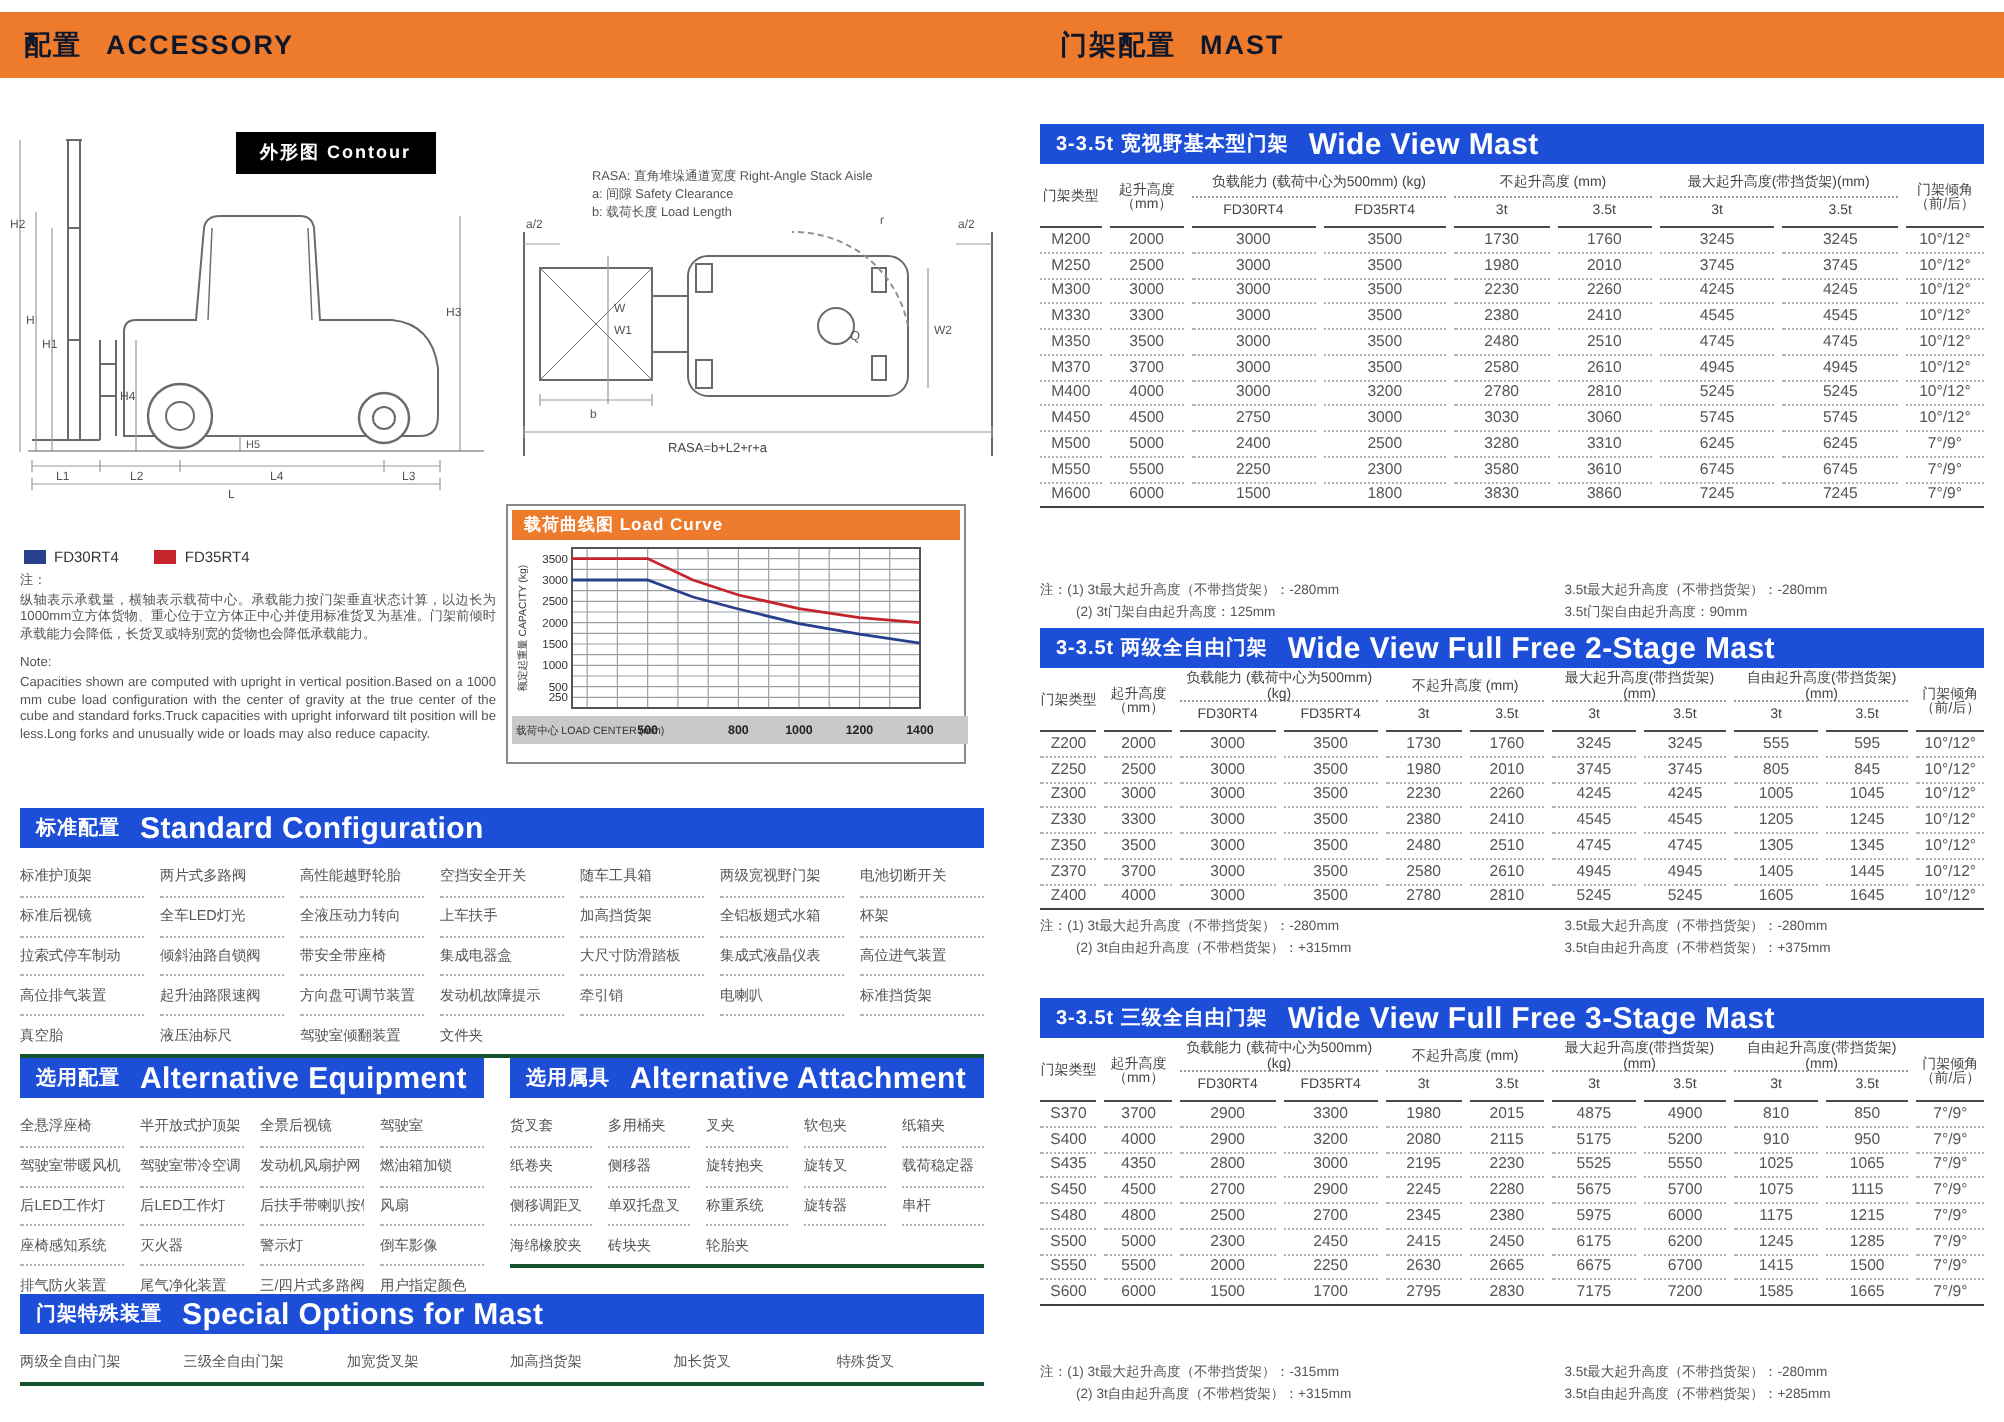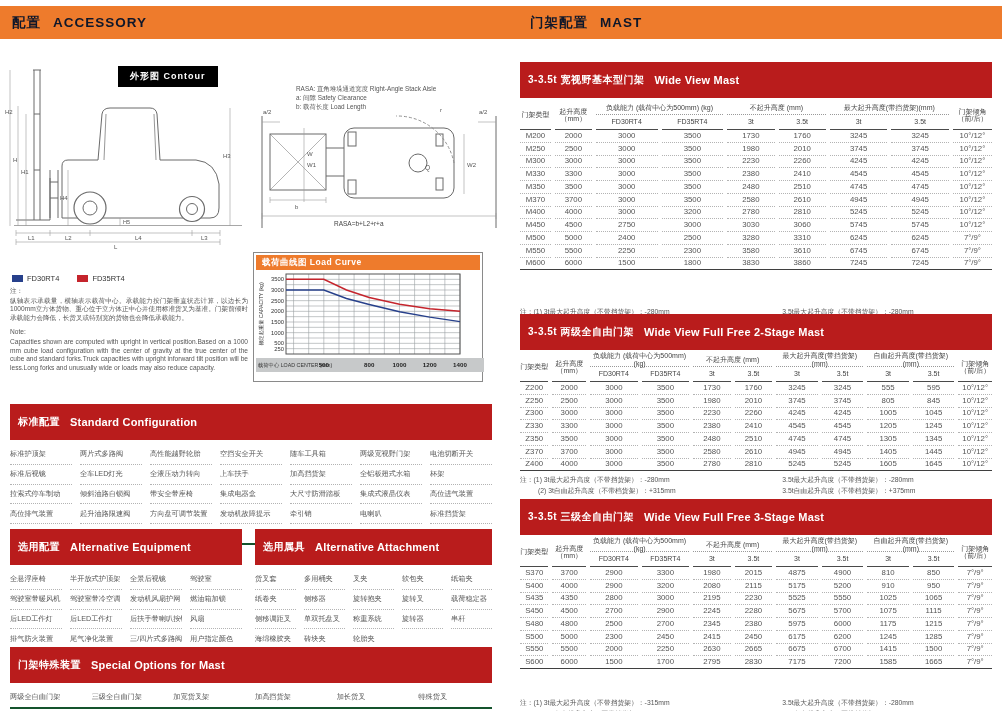--- a/index.html
+++ b/index.html
@@ -6,23 +6,23 @@
   .page{position:relative;width:1002px;height:711px;background:#fff;overflow:hidden;
         font-family:"Liberation Sans","DejaVu Sans",sans-serif;color:#444;}
   
   .topbar{position:absolute;left:0;top:6px;width:1002px;height:33px;background:#ee7b2c;
           display:flex;align-items:center;}
   .topbar .tt{position:absolute;font-size:13.5px;font-weight:bold;color:#0f172a;letter-spacing:1px;white-space:nowrap;}
   .t-left{left:12px;}
   .t-right{left:530px;}
   .tt .en{margin-left:12px;}
   
-  .sbar{height:36px;background:#b91c1c;color:#fff;display:flex;align-items:center;padding-left:8px;}
+  .sbar{height:20px;background:#1d4ed8;color:#fff;display:flex;align-items:center;padding-left:8px;}
   .sbar .zh{font-size:10px;font-weight:bold;letter-spacing:.5px;}
-  .sbar .en{font-size:11px;font-weight:bold;margin-left:10px;letter-spacing:.2px;}
+  .sbar .en{font-size:15px;font-weight:bold;margin-left:10px;letter-spacing:.2px;}
   
   .contour-svg{position:absolute;left:4px;top:50px;}
   .badge{position:absolute;left:118px;top:66px;background:#000000;color:#fff;
          font-size:9px;font-weight:bold;padding:4px 12px;letter-spacing:1px;}
   .rasa{position:absolute;left:296px;top:84px;font-size:6.4px;line-height:9px;color:#555;}
   .legend{position:absolute;left:12px;top:274px;display:flex;gap:18px;font-size:7.5px;color:#333;}
   .legend .li{display:flex;align-items:center;gap:4px;}
   .legend .sw{width:11px;height:7px;display:inline-block;}
   .notes{position:absolute;left:10px;top:287px;width:238px;font-size:6.6px;line-height:8.6px;color:#555;}
   .notes .nt{margin:0 0 1px 0;}
@@ -293,20 +293,26 @@
           <span class="t-cell">发动机风扇护网</span>
           <span class="t-cell">燃油箱加锁</span>
         </div>
         <div class="t-row">
           <span class="t-cell">后LED工作灯</span>
           <span class="t-cell">后LED工作灯</span>
           <span class="t-cell">后扶手带喇叭按钮</span>
           <span class="t-cell">风扇</span>
         </div>
         <div class="t-row">
+          <span class="t-cell">座椅感知系统</span>
+          <span class="t-cell">灭火器</span>
+          <span class="t-cell">警示灯</span>
+          <span class="t-cell">倒车影像</span>
+        </div>
+        <div class="t-row">
           <span class="t-cell">排气防火装置</span>
           <span class="t-cell">尾气净化装置</span>
           <span class="t-cell">三/四片式多路阀</span>
           <span class="t-cell">用户指定颜色</span>
         </div>
       </div>
   </div>
 
   <div class="csec" style="left:255px;top:529px;width:237px;">
     <div class="sbar">

